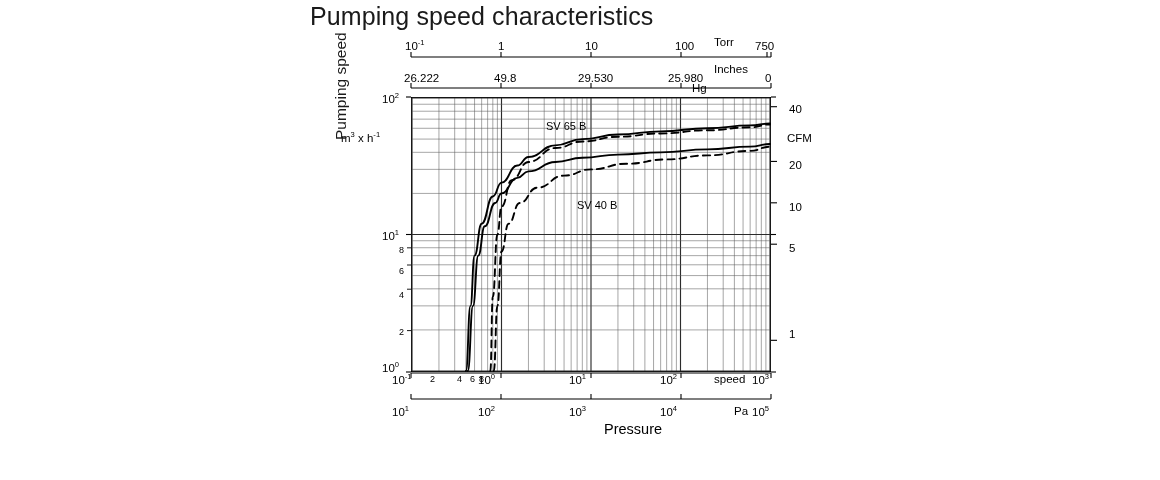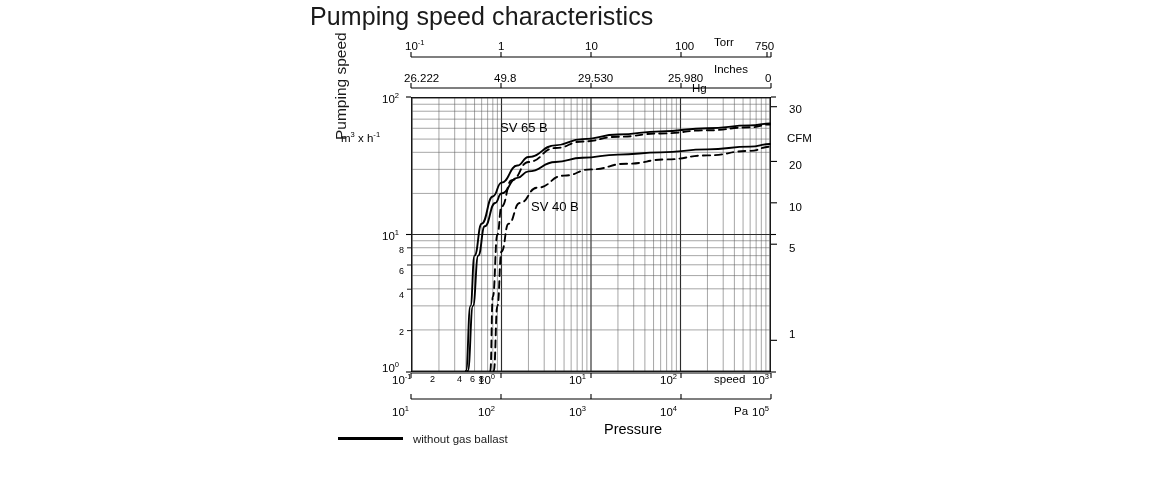--- a/index.html
+++ b/index.html
@@ -77,23 +77,24 @@
     width: 200px;
     transform: rotate(-90deg);
     transform-origin: 0 0;
     font-size: 15.5px;
     white-space: nowrap;
   }
 
   
   .series-label {
     position: absolute;
-    font-size: 13px;
+    font-size: 11px;
     white-space: nowrap;
     color: #000;
+    margin-left: 46px;
   }
 
   
   #legend {
     position: absolute;
     left: 338px;
     top: 428px;
     font-size: 11.5px;
   }
   .legend-row {
@@ -261,21 +262,21 @@
   <div class="tick sub" style="left:399px; top:245px;">8</div>
   <div class="tick sub" style="left:399px; top:266px;">6</div>
   <div class="tick sub" style="left:399px; top:290px;">4</div>
   <div class="tick sub" style="left:399px; top:327px;">2</div>
 
   <div class="axis-name" style="left:341px; top:130px;">
     m<span class="sup">3</span> x h<span class="sup">-1</span>
   </div>
   <div id="ylabel">Pumping speed</div>
 
-  <div class="tick" style="left:789px; top:103px;">30</div>
+  <div class="tick" style="left:789px; top:103px;">40</div>
   <div class="tick" style="left:789px; top:159px;">20</div>
   <div class="tick" style="left:789px; top:201px;">10</div>
   <div class="tick" style="left:789px; top:242px;">5</div>
   <div class="tick" style="left:789px; top:328px;">1</div>
   <div class="axis-name" style="left:787px; top:132px;">CFM</div>
 
   <div class="tick" style="left:392px; top:372px;">
     10<span class="sup">-1</span>
   </div>
   <div class="tick" style="left:478px; top:372px;">
@@ -312,19 +313,15 @@
     10<span class="sup">5</span>
   </div>
   <div class="axis-name" style="left:717px; top:405px;margin-left:17px;">Pa</div>
 
   <div class="axis-name big" style="left:604px; top:421px;">Pressure</div>
 
   <div class="series-label" style="left:500px; top:120px;">SV 65 B</div>
   <div class="series-label" style="left:531px; top:199px;">SV 40 B</div>
 
   <div id="legend">
-    <div class="legend-row">
-      <div class="legend-swatch solid"></div>
-      <div class="legend-text">without gas ballast</div>
-    </div>
   </div>
 
 </div>
 
 </body></html>

